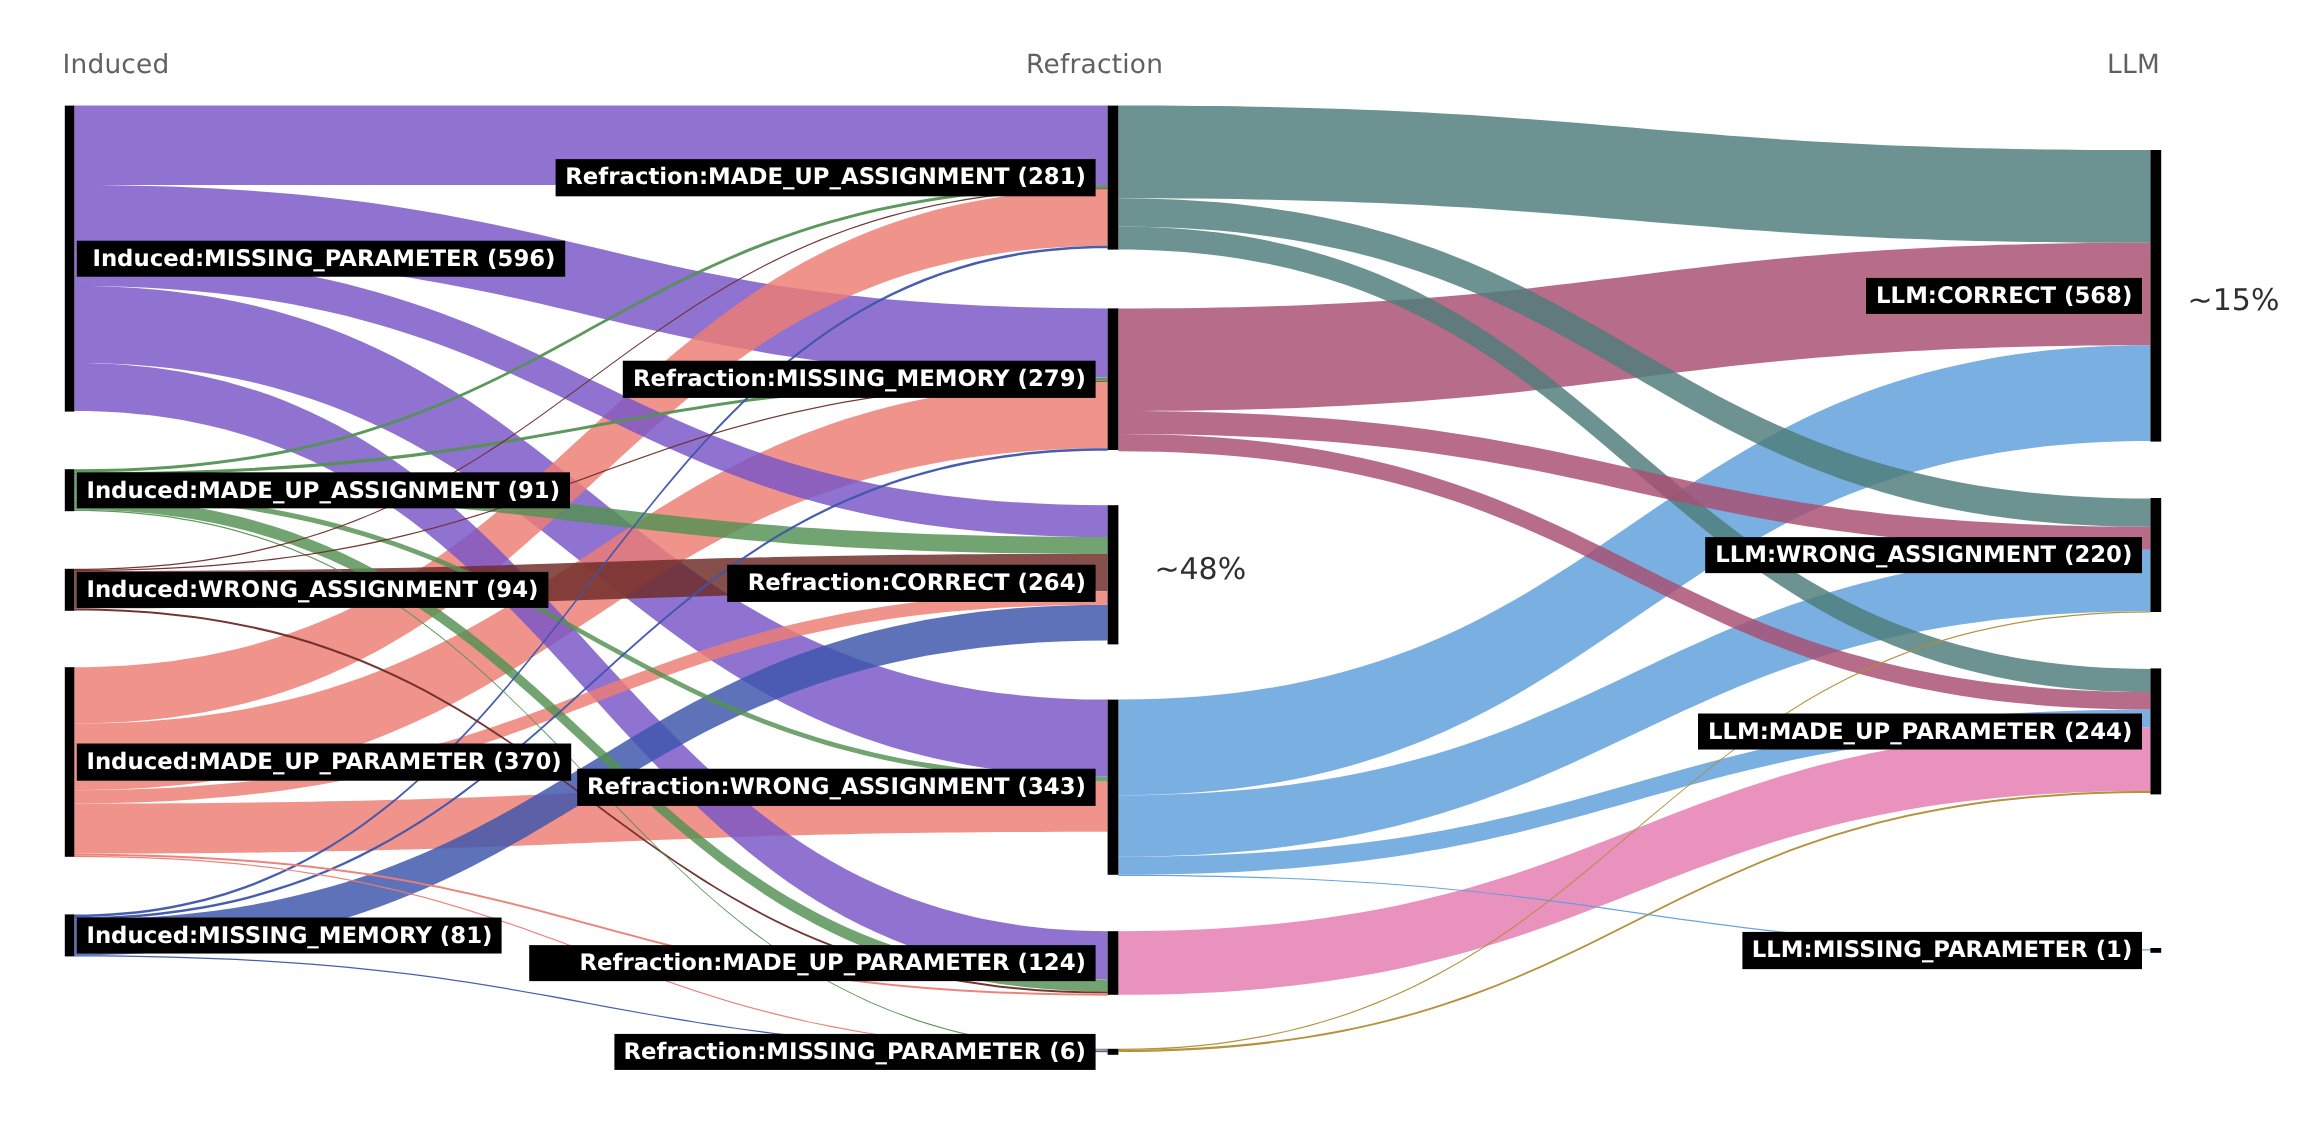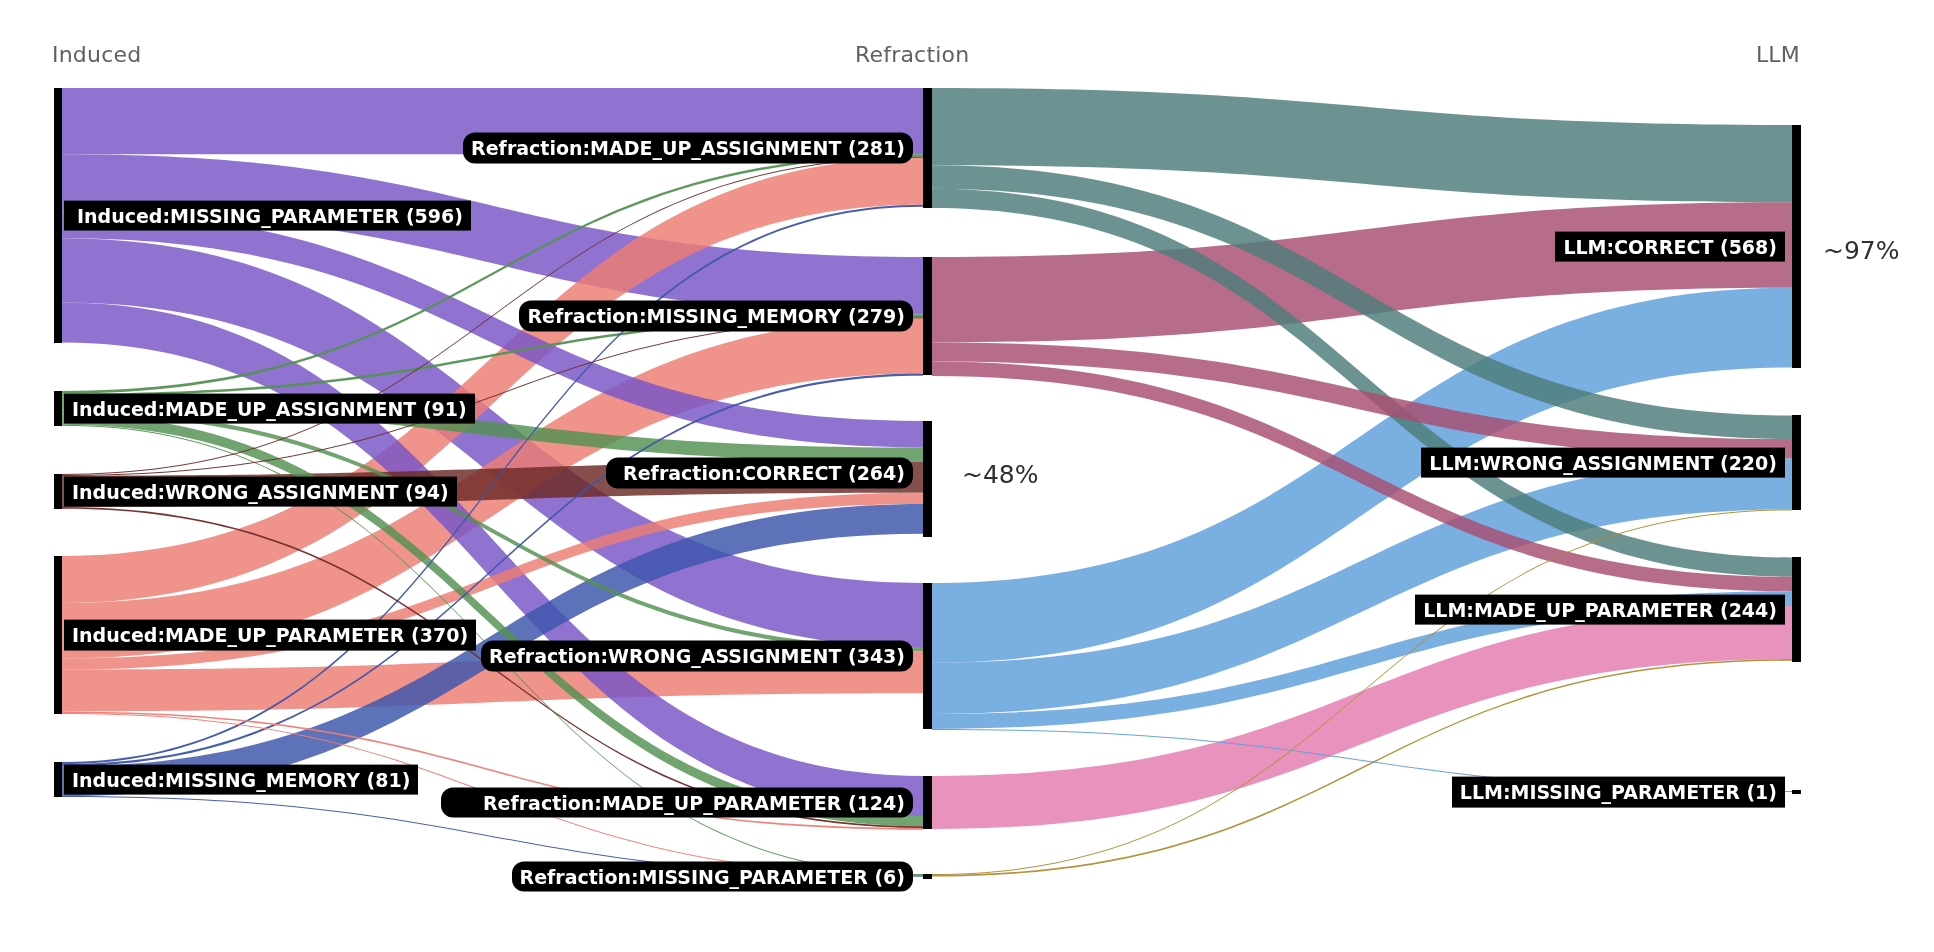--- a/index.html
+++ b/index.html
@@ -14,21 +14,21 @@
   }
   #header-middle{left:855px;}
   #header-right{right:134px;}
   #header-left{left:52px;}
   .node-label{
     position:absolute;transform:translateY(-50%);
     background:#000000;color:#ffffff;font-weight:bold;font-size:19px;
     padding:4px 8px;white-space:nowrap;line-height:1.2;z-index:5;
   }
   .col-left-lab{left:64px;}
-  .col-middle-lab{right:1021px;border-radius:12px;}
+  .col-middle-lab{right:1021px;}
   .col-right-lab{right:149px;}
   .pct-annotation{
     position:absolute;transform:translateY(-50%);font-size:25px;color:#2f2f2f;z-index:6;
     white-space:nowrap;
   }
   #pct-refraction{left:962px;top:474px;}
   #pct-llm{left:1823px;top:250px;}
 </style>
 </head>
 <body>
@@ -91,29 +91,29 @@
     </svg>
 
   <div id="labels">
       <div class="node-label col-left-lab" style="top: 215.5px; padding-left: 13px;">Induced:MISSING_PARAMETER (596)</div>
       <div class="node-label col-left-lab" style="top: 408.5px;">Induced:MADE_UP_ASSIGNMENT (91)</div>
       <div class="node-label col-left-lab" style="top: 491.5px;">Induced:WRONG_ASSIGNMENT (94)</div>
       <div class="node-label col-left-lab" style="top: 635px;">Induced:MADE_UP_PARAMETER (370)</div>
       <div class="node-label col-left-lab" style="top: 779.5px;">Induced:MISSING_MEMORY (81)</div>
       <div class="node-label col-middle-lab" style="top: 148px;">Refraction:MADE_UP_ASSIGNMENT (281)</div>
       <div class="node-label col-middle-lab" style="top: 316px;">Refraction:MISSING_MEMORY (279)</div>
-      <div class="node-label col-middle-lab" style="top: 473px; padding-left: 17px;">Refraction:CORRECT (264)</div>
+      <div class="node-label col-middle-lab" style="top: 486px; padding-left: 17px;">Refraction:CORRECT (264)</div>
       <div class="node-label col-middle-lab" style="top: 656px;">Refraction:WRONG_ASSIGNMENT (343)</div>
       <div class="node-label col-middle-lab" style="top: 802.5px; padding-left: 42px;">Refraction:MADE_UP_PARAMETER (124)</div>
       <div class="node-label col-middle-lab" style="top: 876.5px;">Refraction:MISSING_PARAMETER (6)</div>
       <div class="node-label col-right-lab" style="top: 246.5px; text-align: right;">LLM:CORRECT (568)</div>
       <div class="node-label col-right-lab" style="top: 462.5px;">LLM:WRONG_ASSIGNMENT (220)</div>
       <div class="node-label col-right-lab" style="top: 609.5px; margin-left: 32px;">LLM:MADE_UP_PARAMETER (244)</div>
       <div class="node-label col-right-lab" style="top: 792px;">LLM:MISSING_PARAMETER (1)</div>
     </div>
 
   <div class="col-header" id="header-left">Induced</div>
   <div class="col-header" id="header-middle">Refraction</div>
   <div class="col-header" id="header-right">LLM</div>
 
   <div class="pct-annotation" id="pct-refraction">~48%</div>
-  <div class="pct-annotation" id="pct-llm">~97%</div>
+  <div class="pct-annotation" id="pct-llm">~15%</div>
 </div>
 
 </body></html>

